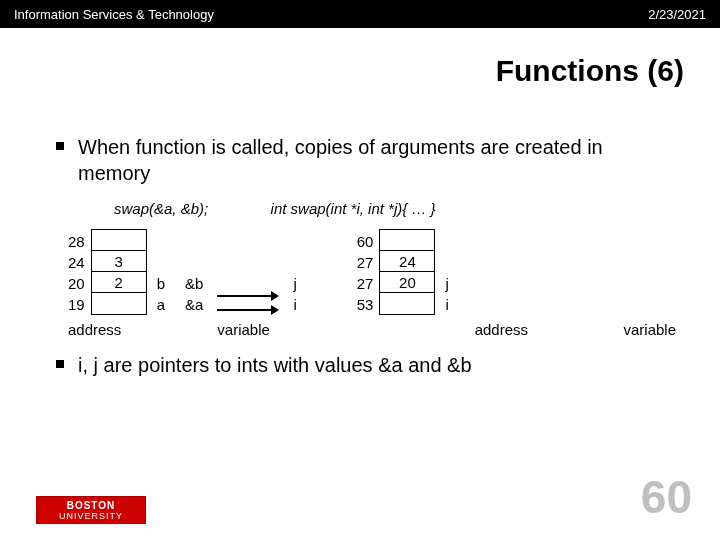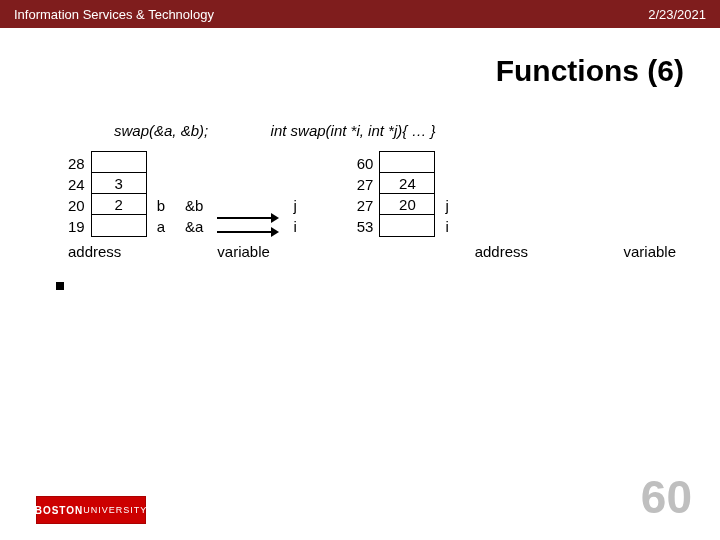--- a/index.html
+++ b/index.html
@@ -5,21 +5,21 @@
   * { margin: 0; padding: 0; box-sizing: border-box; }
   body {
     width: 720px;
     height: 540px;
     font-family: Arial, Helvetica, sans-serif;
     background: #fff;
     position: relative;
     overflow: hidden;
   }
   .topbar {
-    background: #7f1d1d;
+    background: #000000;
     color: #fff;
     height: 28px;
     display: flex;
     justify-content: space-between;
     align-items: center;
     padding: 0 14px;
     font-size: 13px;
   }
   .title {
     font-size: 30px;
@@ -140,20 +140,21 @@
     padding: 0 28px 0 36px;
   }
   .logo {
     width: 110px;
     height: 28px;
     background: #c00;
     color: #fff;
     font-size: 9px;
     letter-spacing: 1px;
     display: flex;
+    flex-direction: column;
     justify-content: center;
     align-items: center;
     border: 1px solid #a00;
   }
   .logo-top { font-weight: bold; font-size: 10px; }
   .page-num {
     font-size: 46px;
     font-weight: bold;
     color: #bfbfbf;
   }
@@ -162,20 +163,24 @@
 <body>
 
 <div class="topbar">
   <span>Information Services &amp; Technology</span>
   <span>2/23/2021</span>
 </div>
 
 <h1 class="title">Functions (6)</h1>
 
 <div class="content">
+  <div class="bullet-row">
+    <div class="bullet"></div>
+    <div class="bullet-text">When function is called, copies of arguments are created in memory</div>
+  </div>
 
   <div class="codeline">
     <span>swap(&amp;a, &amp;b);</span>
     <span style="display:inline-block;width:54px"></span>
     <span>int swap(int *i,  int *j){  …  }</span>
   </div>
 
   <div class="diagram-wrap">
 
     <div class="diagram">
@@ -240,20 +245,21 @@
     <span style="width:120px;"></span>
     <span>variable</span>
     <span style="width:206px;"></span>
     <span>address</span>
     <span style="width:96px;"></span>
     <span>variable</span>
   </div>
 
   <div class="bullet-row" style="margin-top:14px">
     <div class="bullet"></div>
+    <div class="bullet-text">i, j are pointers to ints with values &amp;a and &amp;b</div>
   </div>
 </div>
 
 <div class="bottom-area">
   <div class="logo">
     <div class="logo-top">BOSTON</div>
     <div>UNIVERSITY</div>
   </div>
   <div class="page-num">60</div>
 </div>

